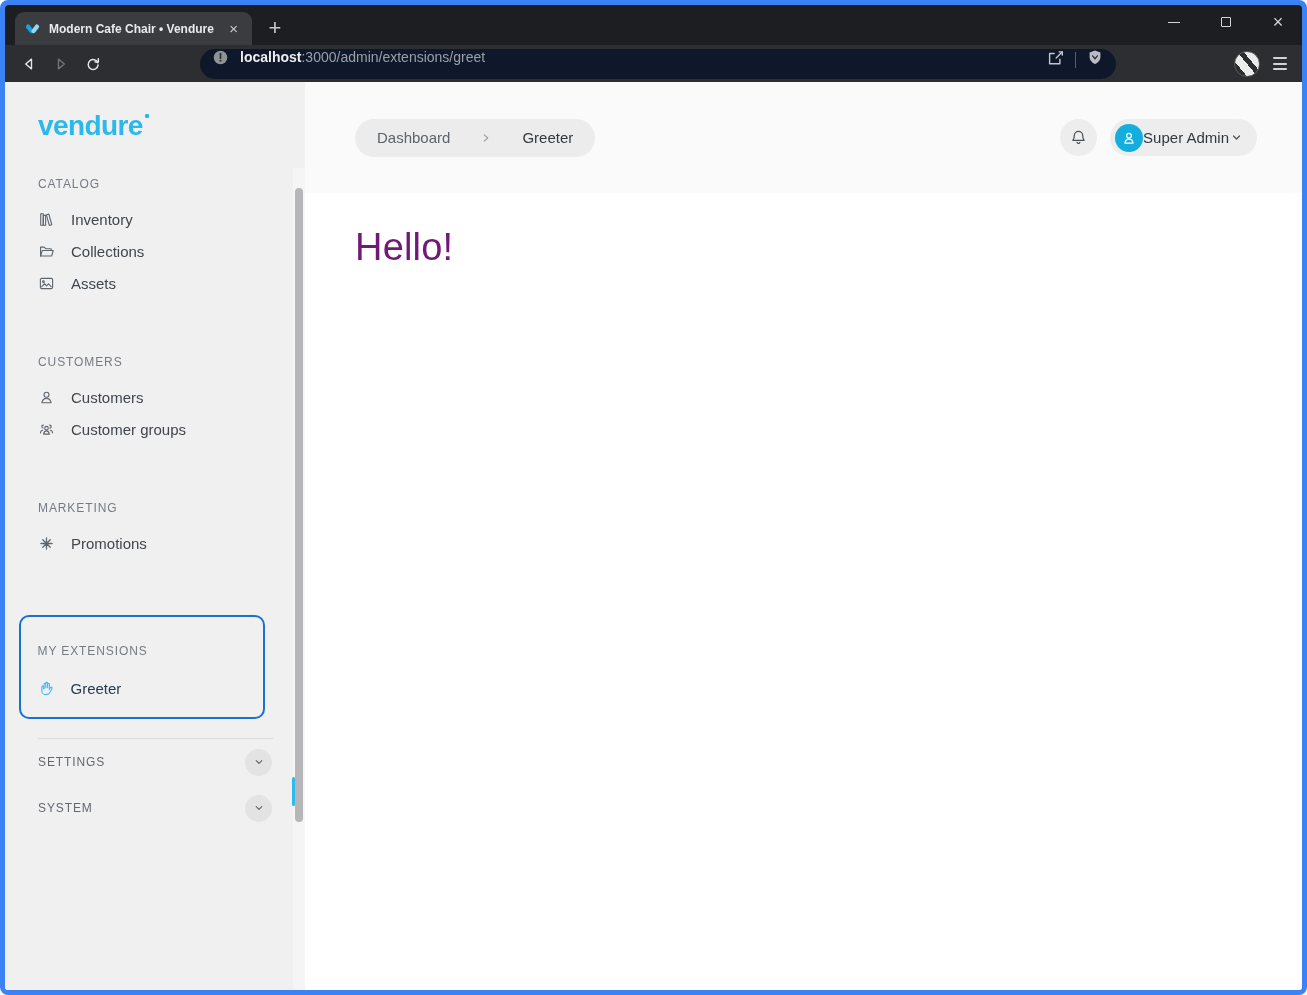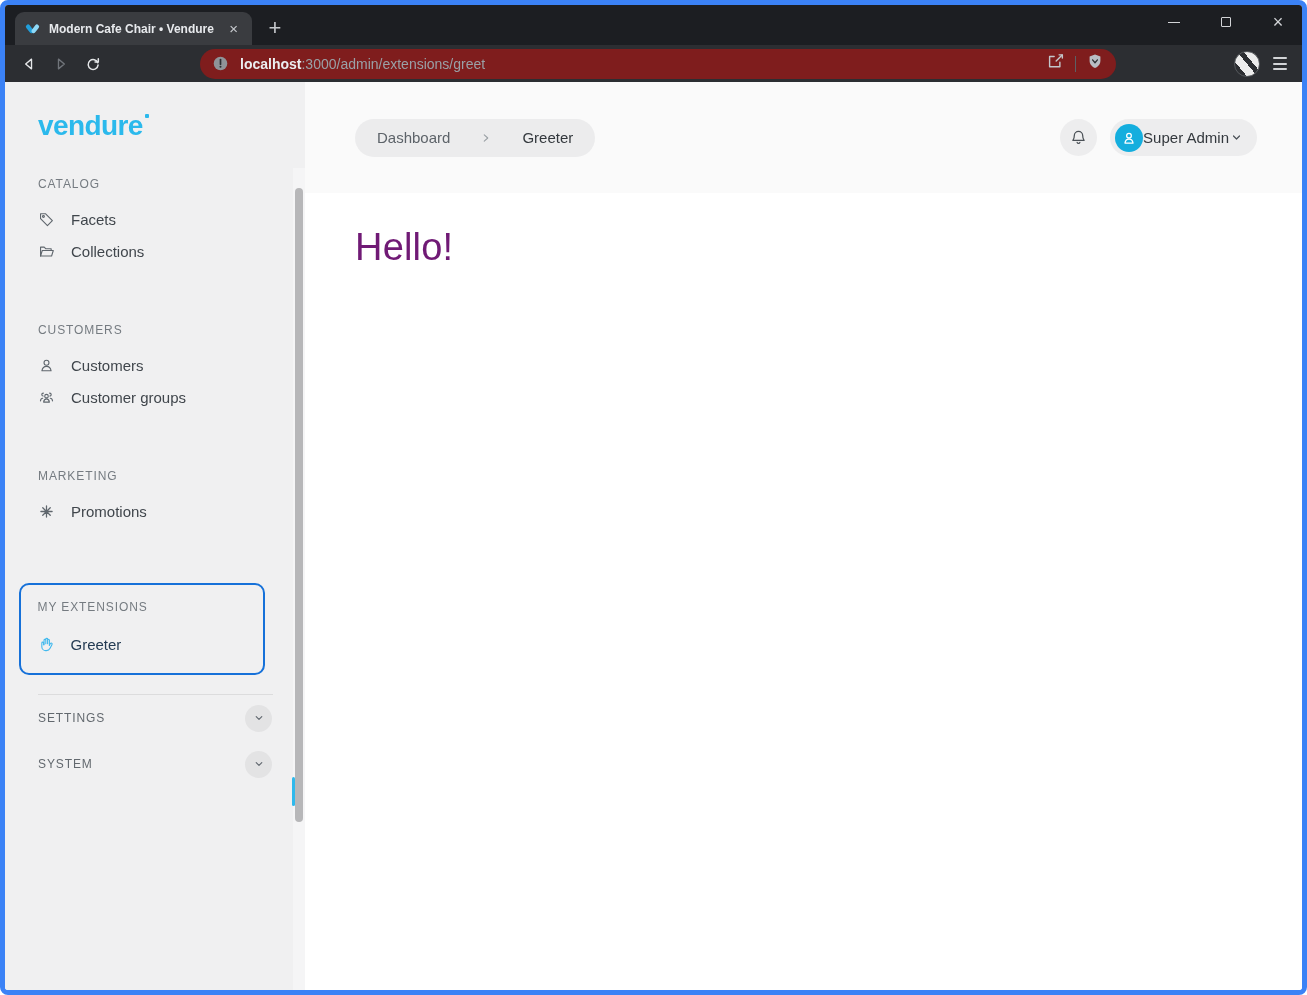--- a/index.html
+++ b/index.html
@@ -29,22 +29,22 @@
              justify-content:center; }
   .min-glyph { width:12px; height:0; border-top:1.6px solid #d2d4d7; }
   .max-glyph { width:10px; height:10px; border:1.4px solid #d2d4d7; border-radius:1px; }
   .close-glyph { color:#d2d4d7; font-size:18px; line-height:1; }
 
   
   .toolbar { height:37px; background:#2c2e32; display:flex; align-items:center;
              padding:0 15px; flex-shrink:0; }
   .nav-btn { width:18px; height:18px; margin-right:14px; display:flex;
              align-items:center; justify-content:center; flex-shrink:0; }
-  .urlbar { flex:1; height:30px; background:#7f1d1d; border-radius:15px;
-            display:flex; align-items:center; padding:0 12px; margin-left:84px;
+  .urlbar { flex:1; height:30px; background:#0f172a; border-radius:15px;
+            display:flex; align-items:flex-start; padding:0 12px; margin-left:84px;
             margin-right:118px; min-width:0; }
   .url-info { width:17px; height:17px; margin-right:11px; flex-shrink:0; }
   .url-text { font-size:14px; color:#9aa0a6; white-space:nowrap; overflow:hidden; flex:1; }
   .url-host { color:#eceef0; font-weight:600; }
   .url-actions { display:flex; align-items:center; gap:10px; margin-left:10px; }
   .url-divider { width:1px; height:16px; background:#5c6064; }
   .profile-avatar { width:26px; height:26px; border-radius:50%; overflow:hidden;
      background:repeating-linear-gradient(50deg,#ececec 0 4px,#2c2e32 4px 9px,#ececec 9px 13px);
      border:1px solid #55585c; flex-shrink:0; }
   .menu-btn { margin-left:13px; display:flex; flex-direction:column; gap:3.2px; }
@@ -64,21 +64,21 @@
   .nav-header { font-size:12px; letter-spacing:.9px; color:#757b81;
                 font-weight:500; margin-bottom:12px; }
   .nav-item { display:flex; align-items:center; gap:16px; height:32px;
               font-size:15px; color:#40464c; cursor:pointer; }
   .nav-item svg { width:17px; height:17px; flex-shrink:0; }
   .icon-stroke { fill:none; stroke:#5f666d; stroke-width:1.3;
                  stroke-linecap:round; stroke-linejoin:round; }
 
   .ext-box { margin:36px 20px 0 -19px; width:246px; border:2.5px solid #1671d9;
              border-radius:10px; padding:15px 0 13px 16.5px; }
-  .ext-box .nav-header { margin-bottom:14px; }
+  .ext-box .nav-header { margin-bottom:14px;margin-top:12px; }
   .ext-item { color:#243b53; }
   .icon-hand { fill:none; stroke:#41b9ee; stroke-width:1.3;
                stroke-linecap:round; stroke-linejoin:round; }
 
   .sidebar-divider { margin:19px 32px 0 0; border-top:1px solid #dcdcdd; }
   .collapsed-row { margin-right:33px; height:46px; display:flex; align-items:center;
                    justify-content:space-between; cursor:pointer; }
   .collapsed-row:first-of-type { margin-top:26px; }
   .collapsed-label { font-size:12px; letter-spacing:.9px; color:#62686e; font-weight:500; }
   .chevron-btn { width:27px; height:27px; border-radius:50%; background:#e3e3e4;
@@ -204,31 +204,40 @@
           <span>vendure</span>
           <span class="logo-dot"></span>
         </div>
 
         <div class="nav-block">
 
           <div class="nav-section">
             <div class="nav-header">CATALOG</div>
             <div class="nav-item">
               <svg viewBox="0 0 20 20">
-                  <path class="icon-stroke" d="M3 3.2h5.7l8.2 8.2-5.8 5.8-8.1-8.2z"></path>
-                  <circle class="icon-stroke" cx="6.4" cy="6.6" r="1.1"></circle>
-                </svg>
-              <span>Facets</span>
+                  <path class="icon-stroke" d="M3.2 3.2h3v13.6h-3z"></path>
+                  <path class="icon-stroke" d="M6.2 5.2h2.8v11.6H6.2z"></path>
+                  <path class="icon-stroke" d="M9.9 4.5l2.9-.8 3.4 12.5-2.9.8z"></path>
+                </svg>
+              <span>Inventory</span>
             </div>
             <div class="nav-item">
               <svg viewBox="0 0 20 20">
                   <path class="icon-stroke" d="M3 15.3V4.9h4.3L9 6.7h6.5v2.1"></path>
                   <path class="icon-stroke" d="M3 15.3l2-6.5h13l-2 6.5z"></path>
                 </svg>
               <span>Collections</span>
+            </div>
+            <div class="nav-item">
+              <svg viewBox="0 0 20 20">
+                  <rect class="icon-stroke" x="2.8" y="4" width="14.4" height="12" rx="1.5"></rect>
+                  <circle class="icon-stroke" cx="6.4" cy="7.9" r="1"></circle>
+                  <path class="icon-stroke" d="M4.4 13.6l3.3-3.3 2.4 2.4 2.2-2.2 3.2 3.1"></path>
+                </svg>
+              <span>Assets</span>
             </div>
           </div>
 
 
           <div class="nav-section">
             <div class="nav-header">CUSTOMERS</div>
             <div class="nav-item">
               <svg viewBox="0 0 20 20">
                   <circle class="icon-stroke" cx="10" cy="6.8" r="2.9"></circle>
                   <path class="icon-stroke" d="M4.6 16.2c.6-3.5 2.6-5.2 5.4-5.2s4.8 1.7 5.4 5.2z"></path>

